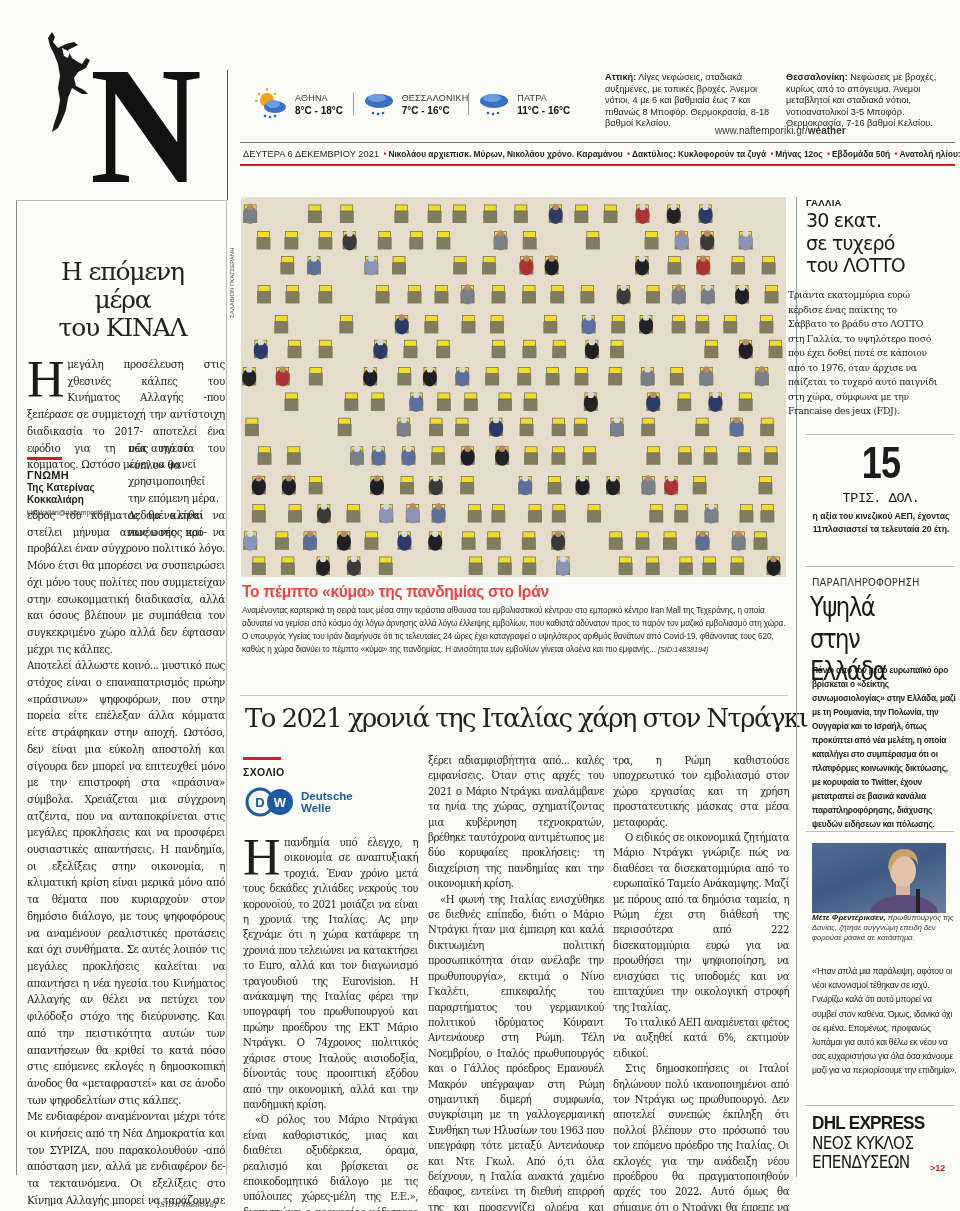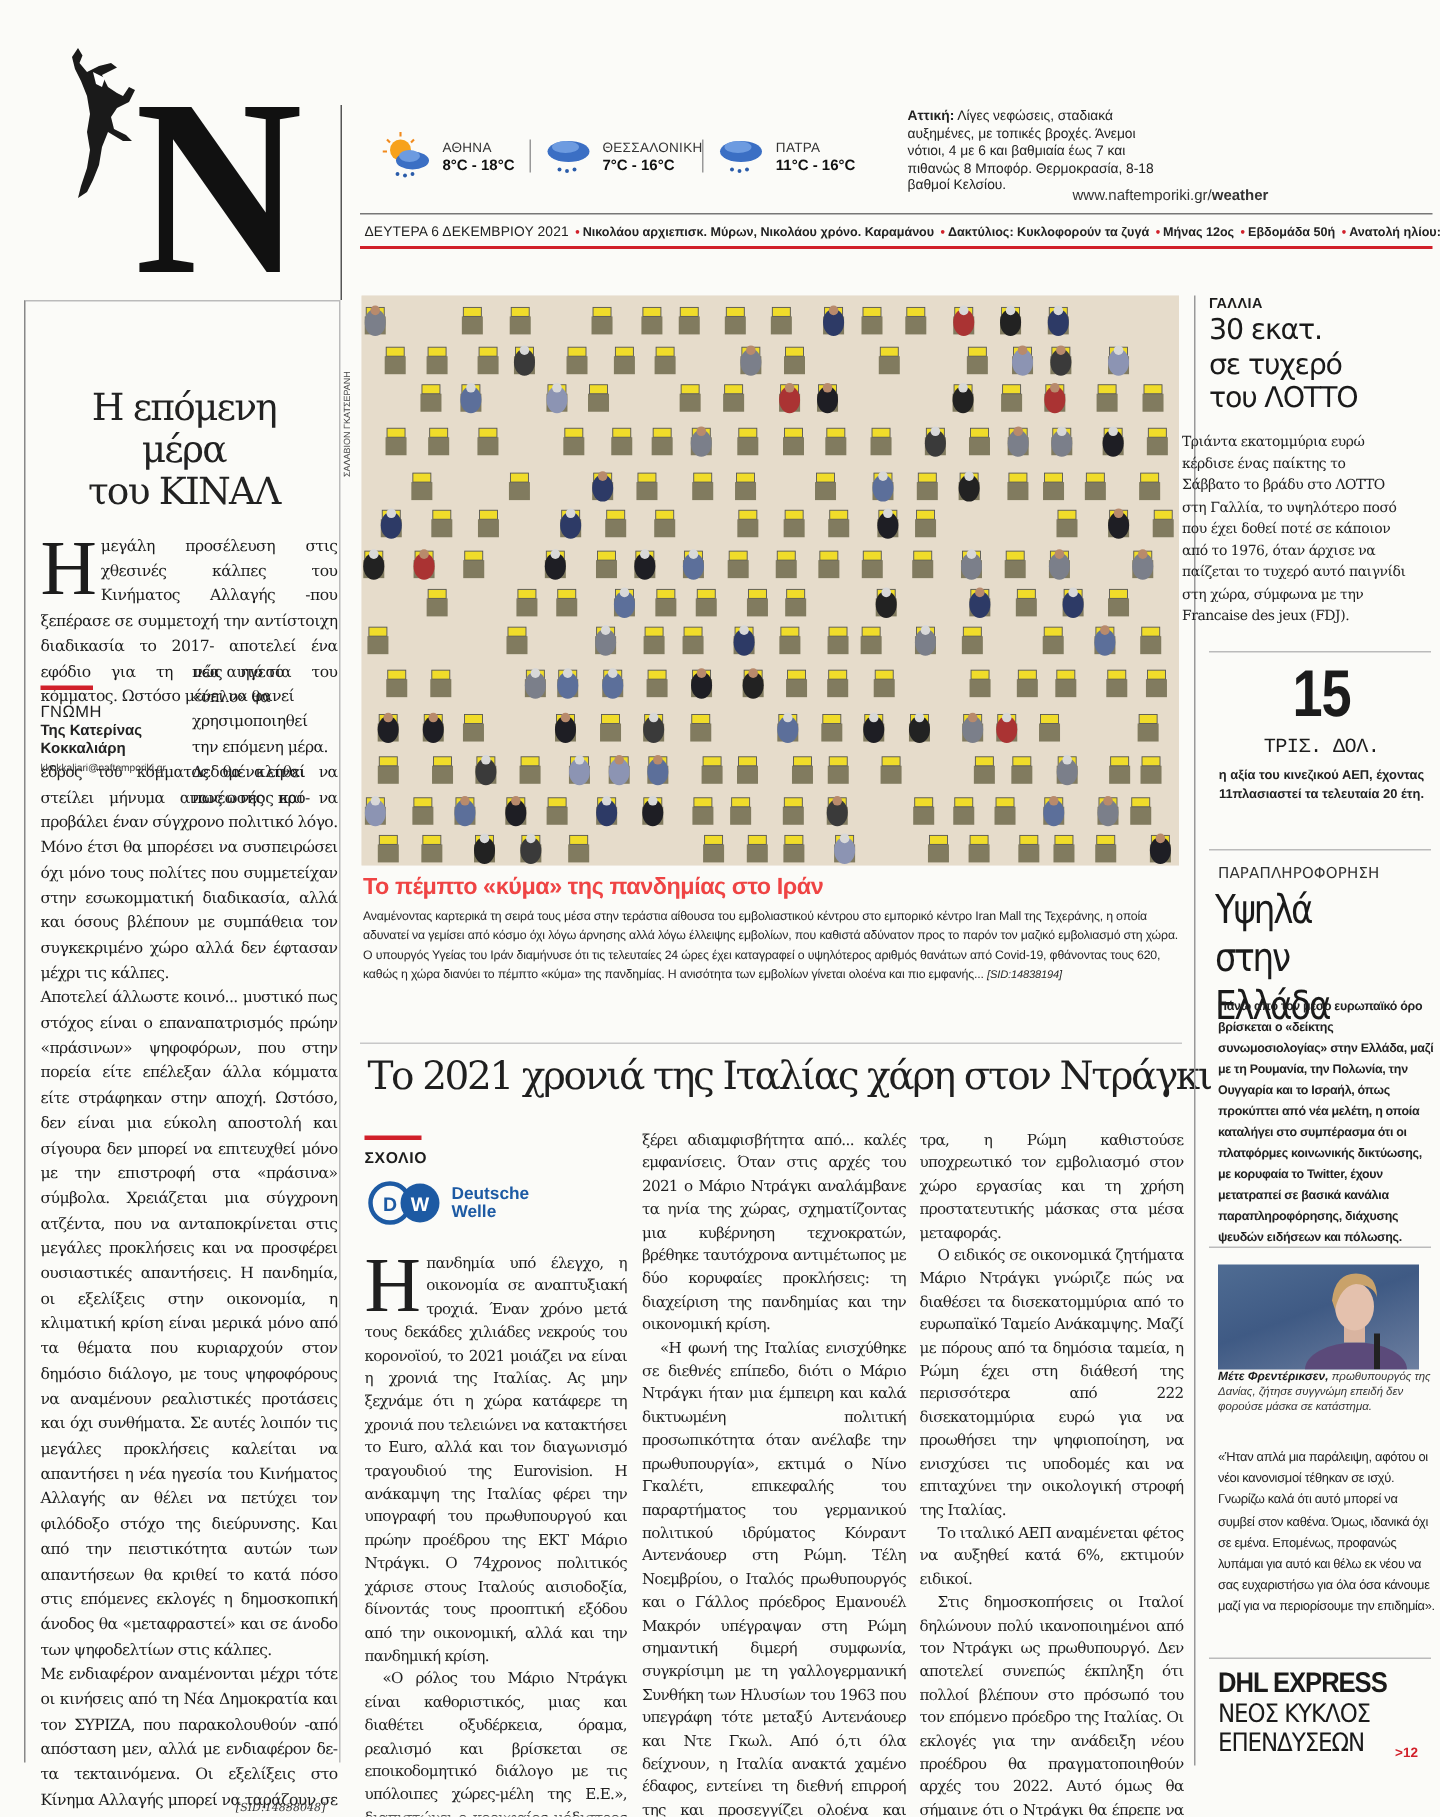--- a/index.html
+++ b/index.html
@@ -37,21 +37,21 @@
   #dateline-rule-red { left: 240px; top: 164px; width: 715px; height: 2px; background: #d1202a; }
 
   
   #left-col { left: 16px; top: 200px; width: 210px; height: 975px; border-left: 1px solid #888; border-top: 1px solid #bbb; }
   #left-col-rule-r { left: 226px; top: 200px; width: 1px; height: 975px; background: #bbb; }
   #op-title { left: 20px; top: 258px; width: 205px; text-align: center; font-family: "DejaVu Serif", serif; font-size: 25px; line-height: 28px; letter-spacing: -1.2px; color: #222; }
   #op-lede { left: 27px; top: 356px; width: 198px; font-size: 10.4px; line-height: 16.7px; text-align: justify; letter-spacing: -0.35px; }
   #op-lede .drop { float: left; font-size: 52px; line-height: 44px; margin: 2px 3px -2px 0; font-family: "Liberation Serif", serif; }
   #byline { left: 27px; top: 457px; width: 95px; font-family: "Liberation Sans", sans-serif; }
   #byline .redbar { width: 35px; height: 3px; background: #d1202a; margin-bottom: 9px; }
-  #byline .kind { font-weight: normal; font-size: 11px; letter-spacing: 0.3px; }
+  #byline .kind { font-weight: bold; font-size: 11px; letter-spacing: 0.3px; }
   #byline .auth { font-weight: bold; font-size: 10px; line-height: 12px; margin-top: 1px; color: #222; }
   #byline .mail { font-size: 6.8px; margin-top: 3px; color: #333; }
   #op-wrap { left: 128px; top: 440px; width: 97px; font-size: 10.4px; line-height: 16.7px; letter-spacing: -0.35px; }
   #op-body { left: 27px; top: 490px; width: 198px; font-size: 10.4px; line-height: 16.7px; text-align: justify; letter-spacing: -0.4px; }
   #op-body p { margin: 0; }
   #op-sid { left: 27px; top: 1168px; width: 190px; text-align: right; font-style: italic; font-size: 7.4px; color: #333; margin-top: 32px; }
 
   
   #photo { left: 241px; top: 197px; width: 545px; height: 380px; overflow: hidden; background: #e6dccb; }
   #photo-credit { left: 229px; top: 198px; width: 10px; height: 120px; }
@@ -164,20 +164,21 @@
     </svg>
     <div class="wtext">
       <div class="wname">ΠΑΤΡΑ</div>
       <div class="wtemp">11°C - 16°C</div>
     </div>
   </div>
 </div>
 
 <div id="forecast" class="abs">
   <div class="fc"><b>Αττική:</b><span> Λίγες νεφώσεις, σταδιακά αυξημένες, με τοπικές βροχές. Άνεμοι νότιοι, 4 με 6 και βαθμιαία έως 7 και πιθανώς 8 Μποφόρ. Θερμοκρασία, 8-18 βαθμοί Κελσίου.</span></div>
+  <div class="fc"><b>Θεσσαλονίκη:</b><span> Νεφώσεις με βροχές, κυρίως από το απόγευμα. Άνεμοι μεταβλητοί και σταδιακά νότιοι, νοτιοανατολικοί 3-5 Μποφόρ. Θερμοκρασία, 7-16 βαθμοί Κελσίου.</span></div>
 </div>
 <div id="weather-url" class="abs"><span>www.naftemporiki.gr/</span><b>weather</b></div>
 
 <div id="dateline-rule-top" class="abs"></div>
 <div id="dateline" class="abs">
   <span class="date">ΔΕΥΤΕΡΑ 6 ΔΕΚΕΜΒΡΙΟΥ 2021</span>
   <span class="dot">•</span><span class="it">Νικολάου αρχιεπισκ. Μύρων, Νικολάου χρόνο. Καραμάνου</span>
   <span class="dot">•</span><span class="it">Δακτύλιος: Κυκλοφορούν τα ζυγά</span>
   <span class="dot">•</span><span class="it">Μήνας 12ος</span>
   <span class="dot">•</span><span class="it">Εβδομάδα 50ή</span>

